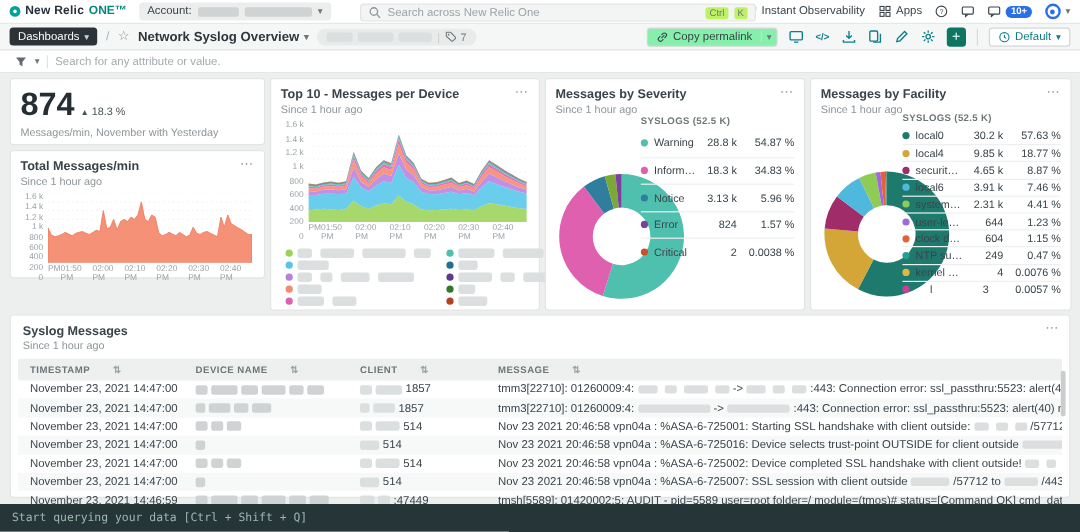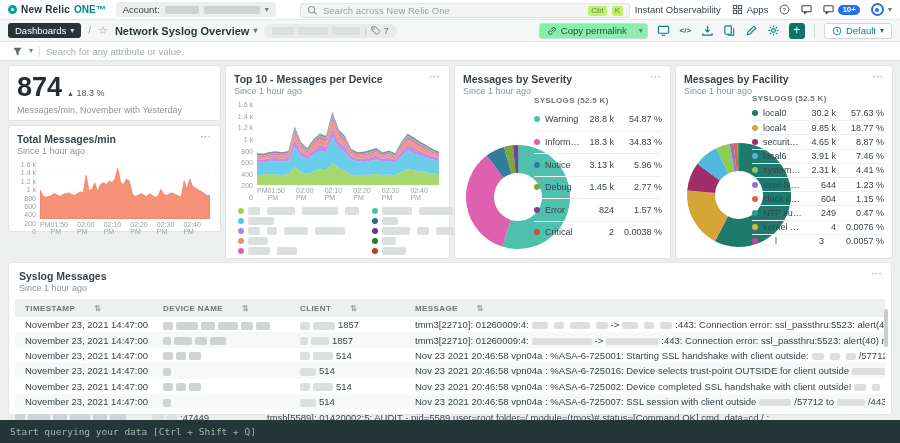--- a/index.html
+++ b/index.html
@@ -423,26 +423,20 @@
             <span class="dl-val">18.3 k</span>
             <span class="dl-pct">34.83 %</span>
           </div>
           <div class="dl-row" style="height: 22.5px;">
             <span class="dot" style="width:6px;height:6px;background:#2f7e9e"></span>
             <span class="dl-name">Notice</span>
             <span class="dl-val">3.13 k</span>
             <span class="dl-pct">5.96 %</span>
           </div>
           <div class="dl-row" style="height: 22.5px;">
-            <span class="dot" style="width:6px;height:6px;background:#7ca838"></span>
-            <span class="dl-name">Debug</span>
-            <span class="dl-val">1.45 k</span>
-            <span class="dl-pct">2.77 %</span>
-          </div>
-          <div class="dl-row" style="height: 22.5px;">
             <span class="dot" style="width:6px;height:6px;background:#7d3f9e"></span>
             <span class="dl-name">Error</span>
             <span class="dl-val">824</span>
             <span class="dl-pct">1.57 %</span>
           </div>
           <div class="dl-row" style="height: 22.5px;">
             <span class="dot" style="width:6px;height:6px;background:#cf4e2e"></span>
             <span class="dl-name">Critical</span>
             <span class="dl-val">2</span>
             <span class="dl-pct">0.0038 %</span>
@@ -587,20 +581,21 @@
           <span class="c-cli"><span class="redact light" style="width: 10px; margin-right: 3px;"></span><span class="redact light" style="width: 20px; margin-right: 3px;"></span><span>514</span></span>
           <span class="c-msg"><span>Nov 23 2021 20:46:58 vpn04a : %ASA-6-725002: Device completed SSL handshake with client outside!</span><span class="msg-red" style="width: 12px;"></span><span class="msg-red" style="width: 8px;"></span></span>
         </div>
         <div class="trow alt">
           <span class="c-ts">November 23, 2021 14:47:00</span>
           <span class="c-dev"><span class="redact" style="width: 8px; margin-right: 3px;"></span></span>
           <span class="c-cli"><span class="redact light" style="width: 16px; margin-right: 3px;"></span><span>514</span></span>
           <span class="c-msg"><span>Nov 23 2021 20:46:58 vpn04a : %ASA-6-725007: SSL session with client outside</span><span class="msg-red" style="width: 32px;"></span><span>/57712 to</span><span class="msg-red" style="width: 28px;"></span><span>/443 terminated</span></span>
         </div>
         <div class="trow">
+          <span class="c-ts">November 23, 2021 14:46:59</span>
           <span class="c-dev"><span class="redact" style="width: 10px; margin-right: 3px;"></span><span class="redact" style="width: 22px; margin-right: 3px;"></span><span class="redact" style="width: 14px; margin-right: 3px;"></span><span class="redact" style="width: 20px; margin-right: 3px;"></span><span class="redact" style="width: 14px; margin-right: 3px;"></span><span class="redact" style="width: 16px; margin-right: 3px;"></span></span>
           <span class="c-cli"><span class="redact light" style="width: 12px; margin-right: 3px;"></span><span class="redact light" style="width: 10px; margin-right: 3px;"></span><span>:47449</span></span>
           <span class="c-msg"><span>tmsh[5589]: 01420002:5: AUDIT - pid=5589 user=root folder=/ module=(tmos)# status=[Command OK] cmd_data=cd / ;</span></span>
         </div>
       </div>
     <div class="tbl-scroll"></div>
   </div>
 </div>
 
 <div class="footer">

